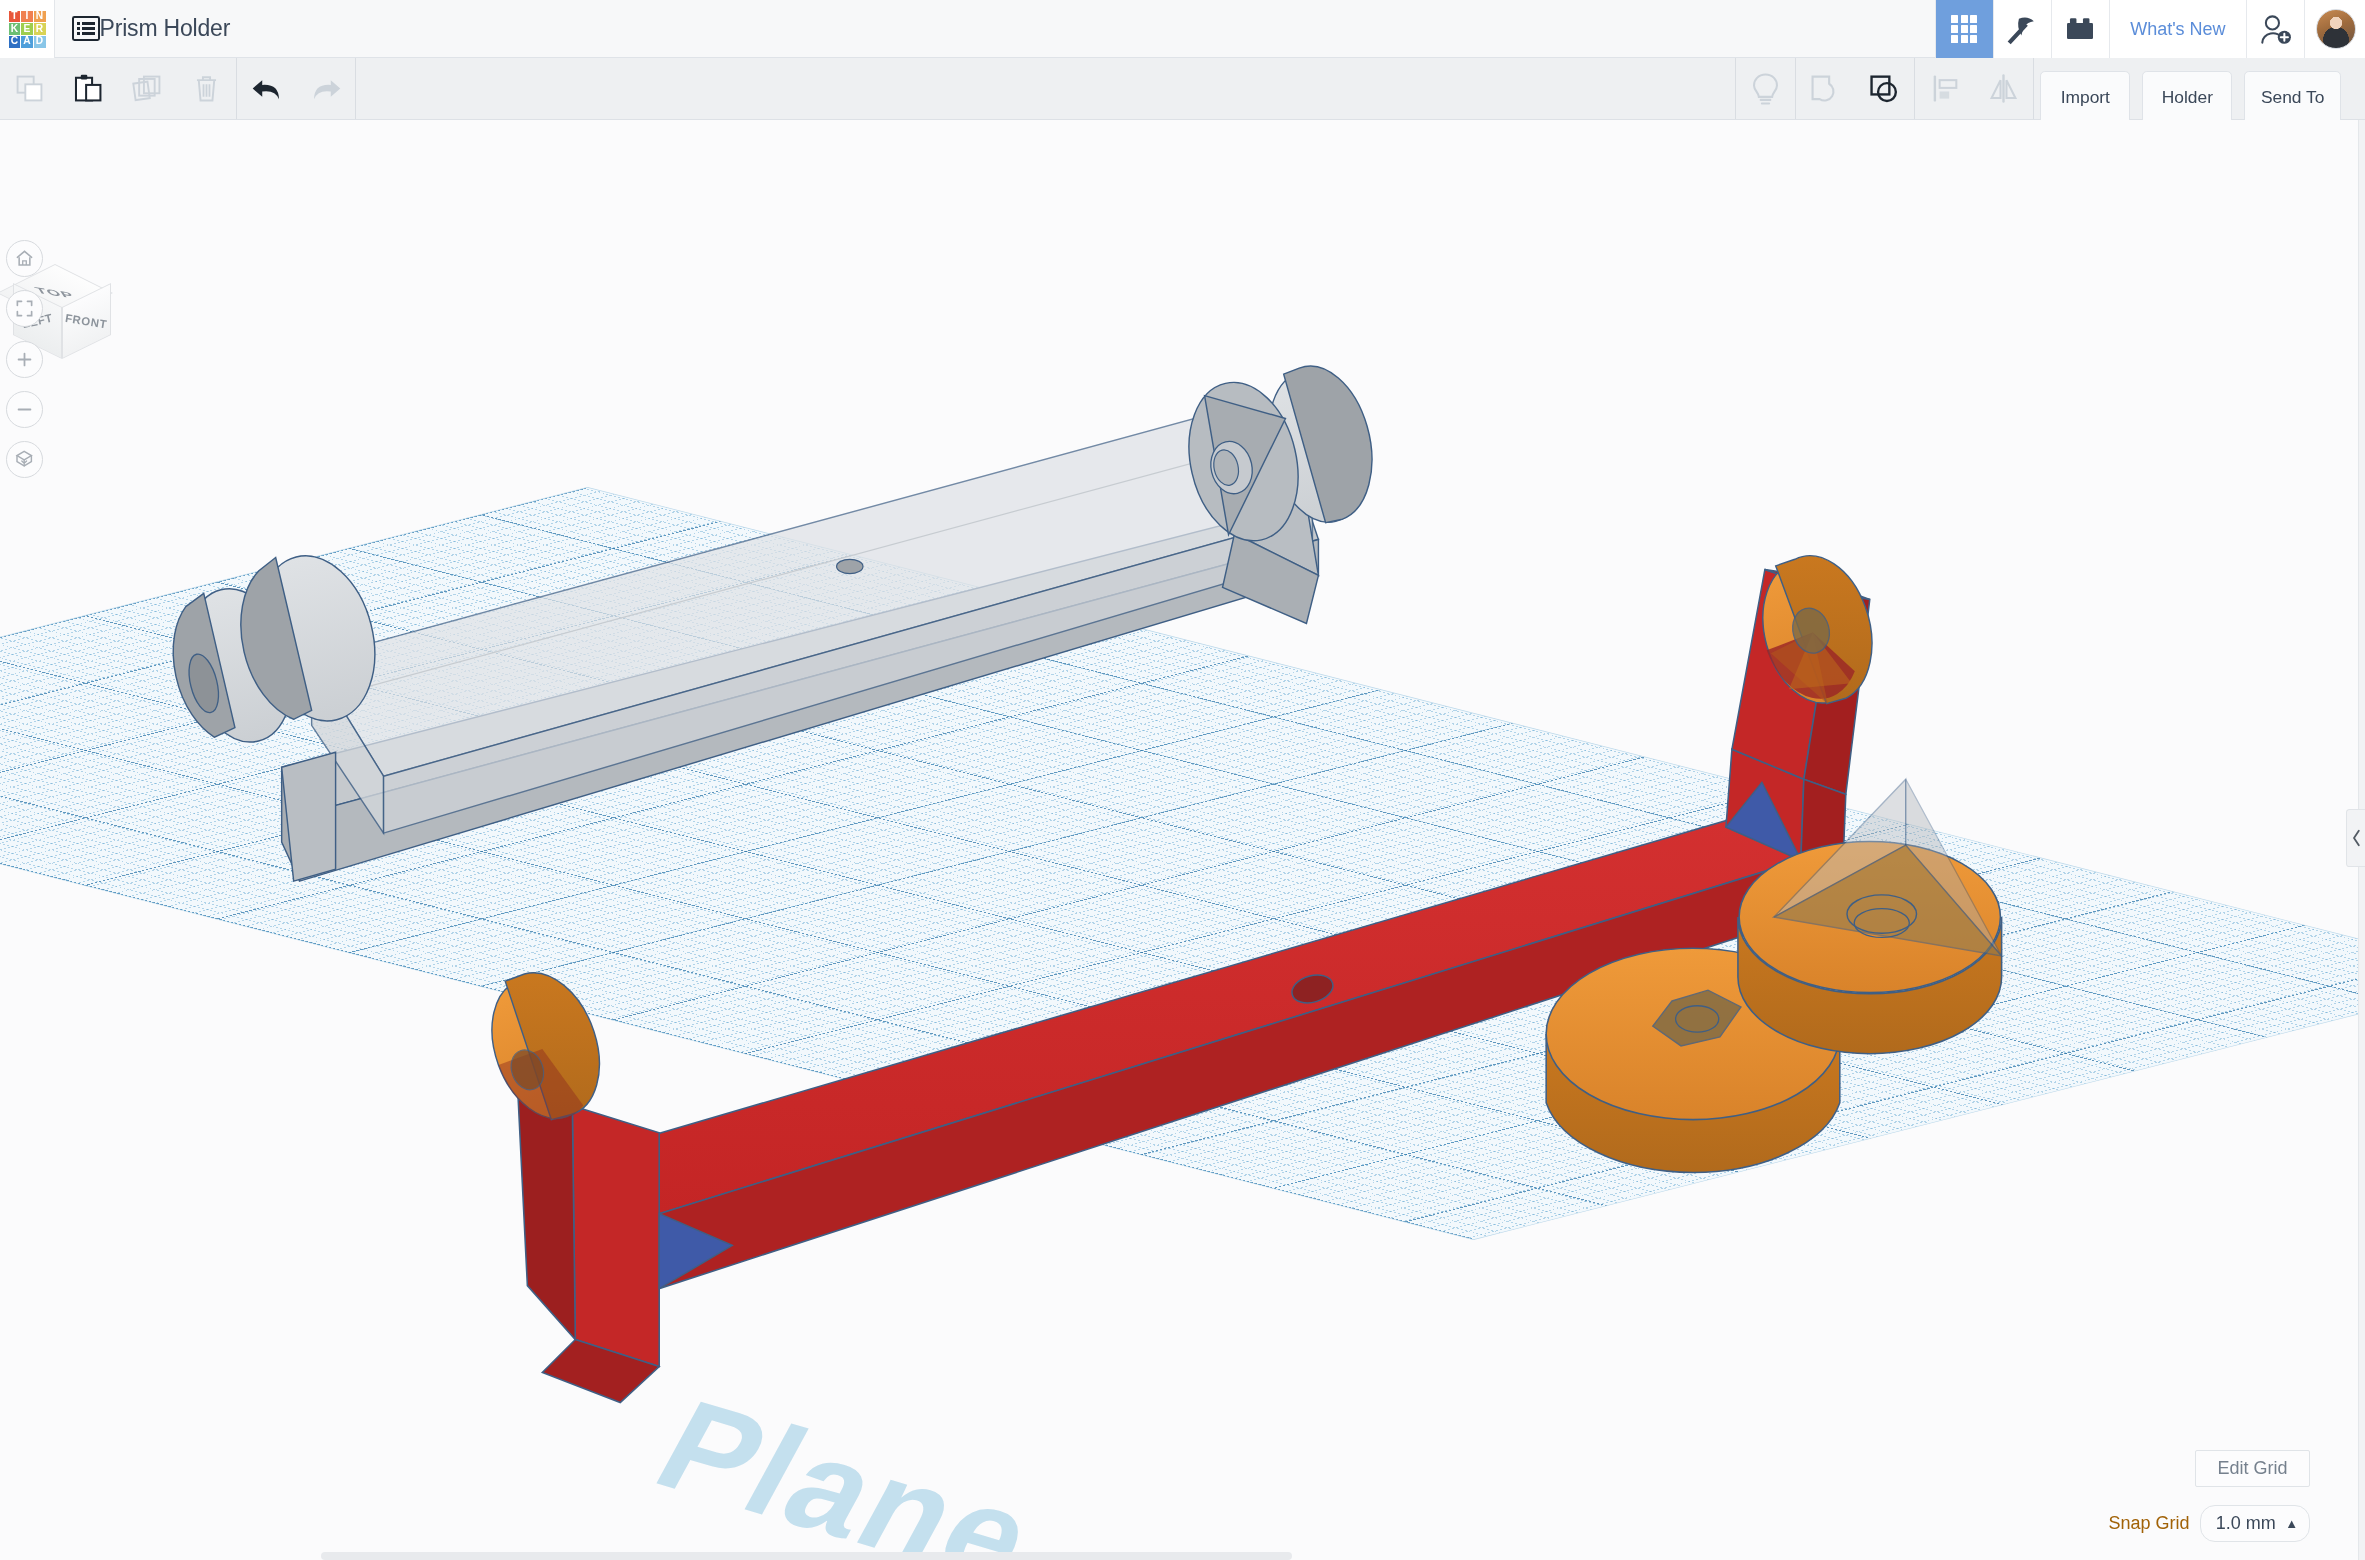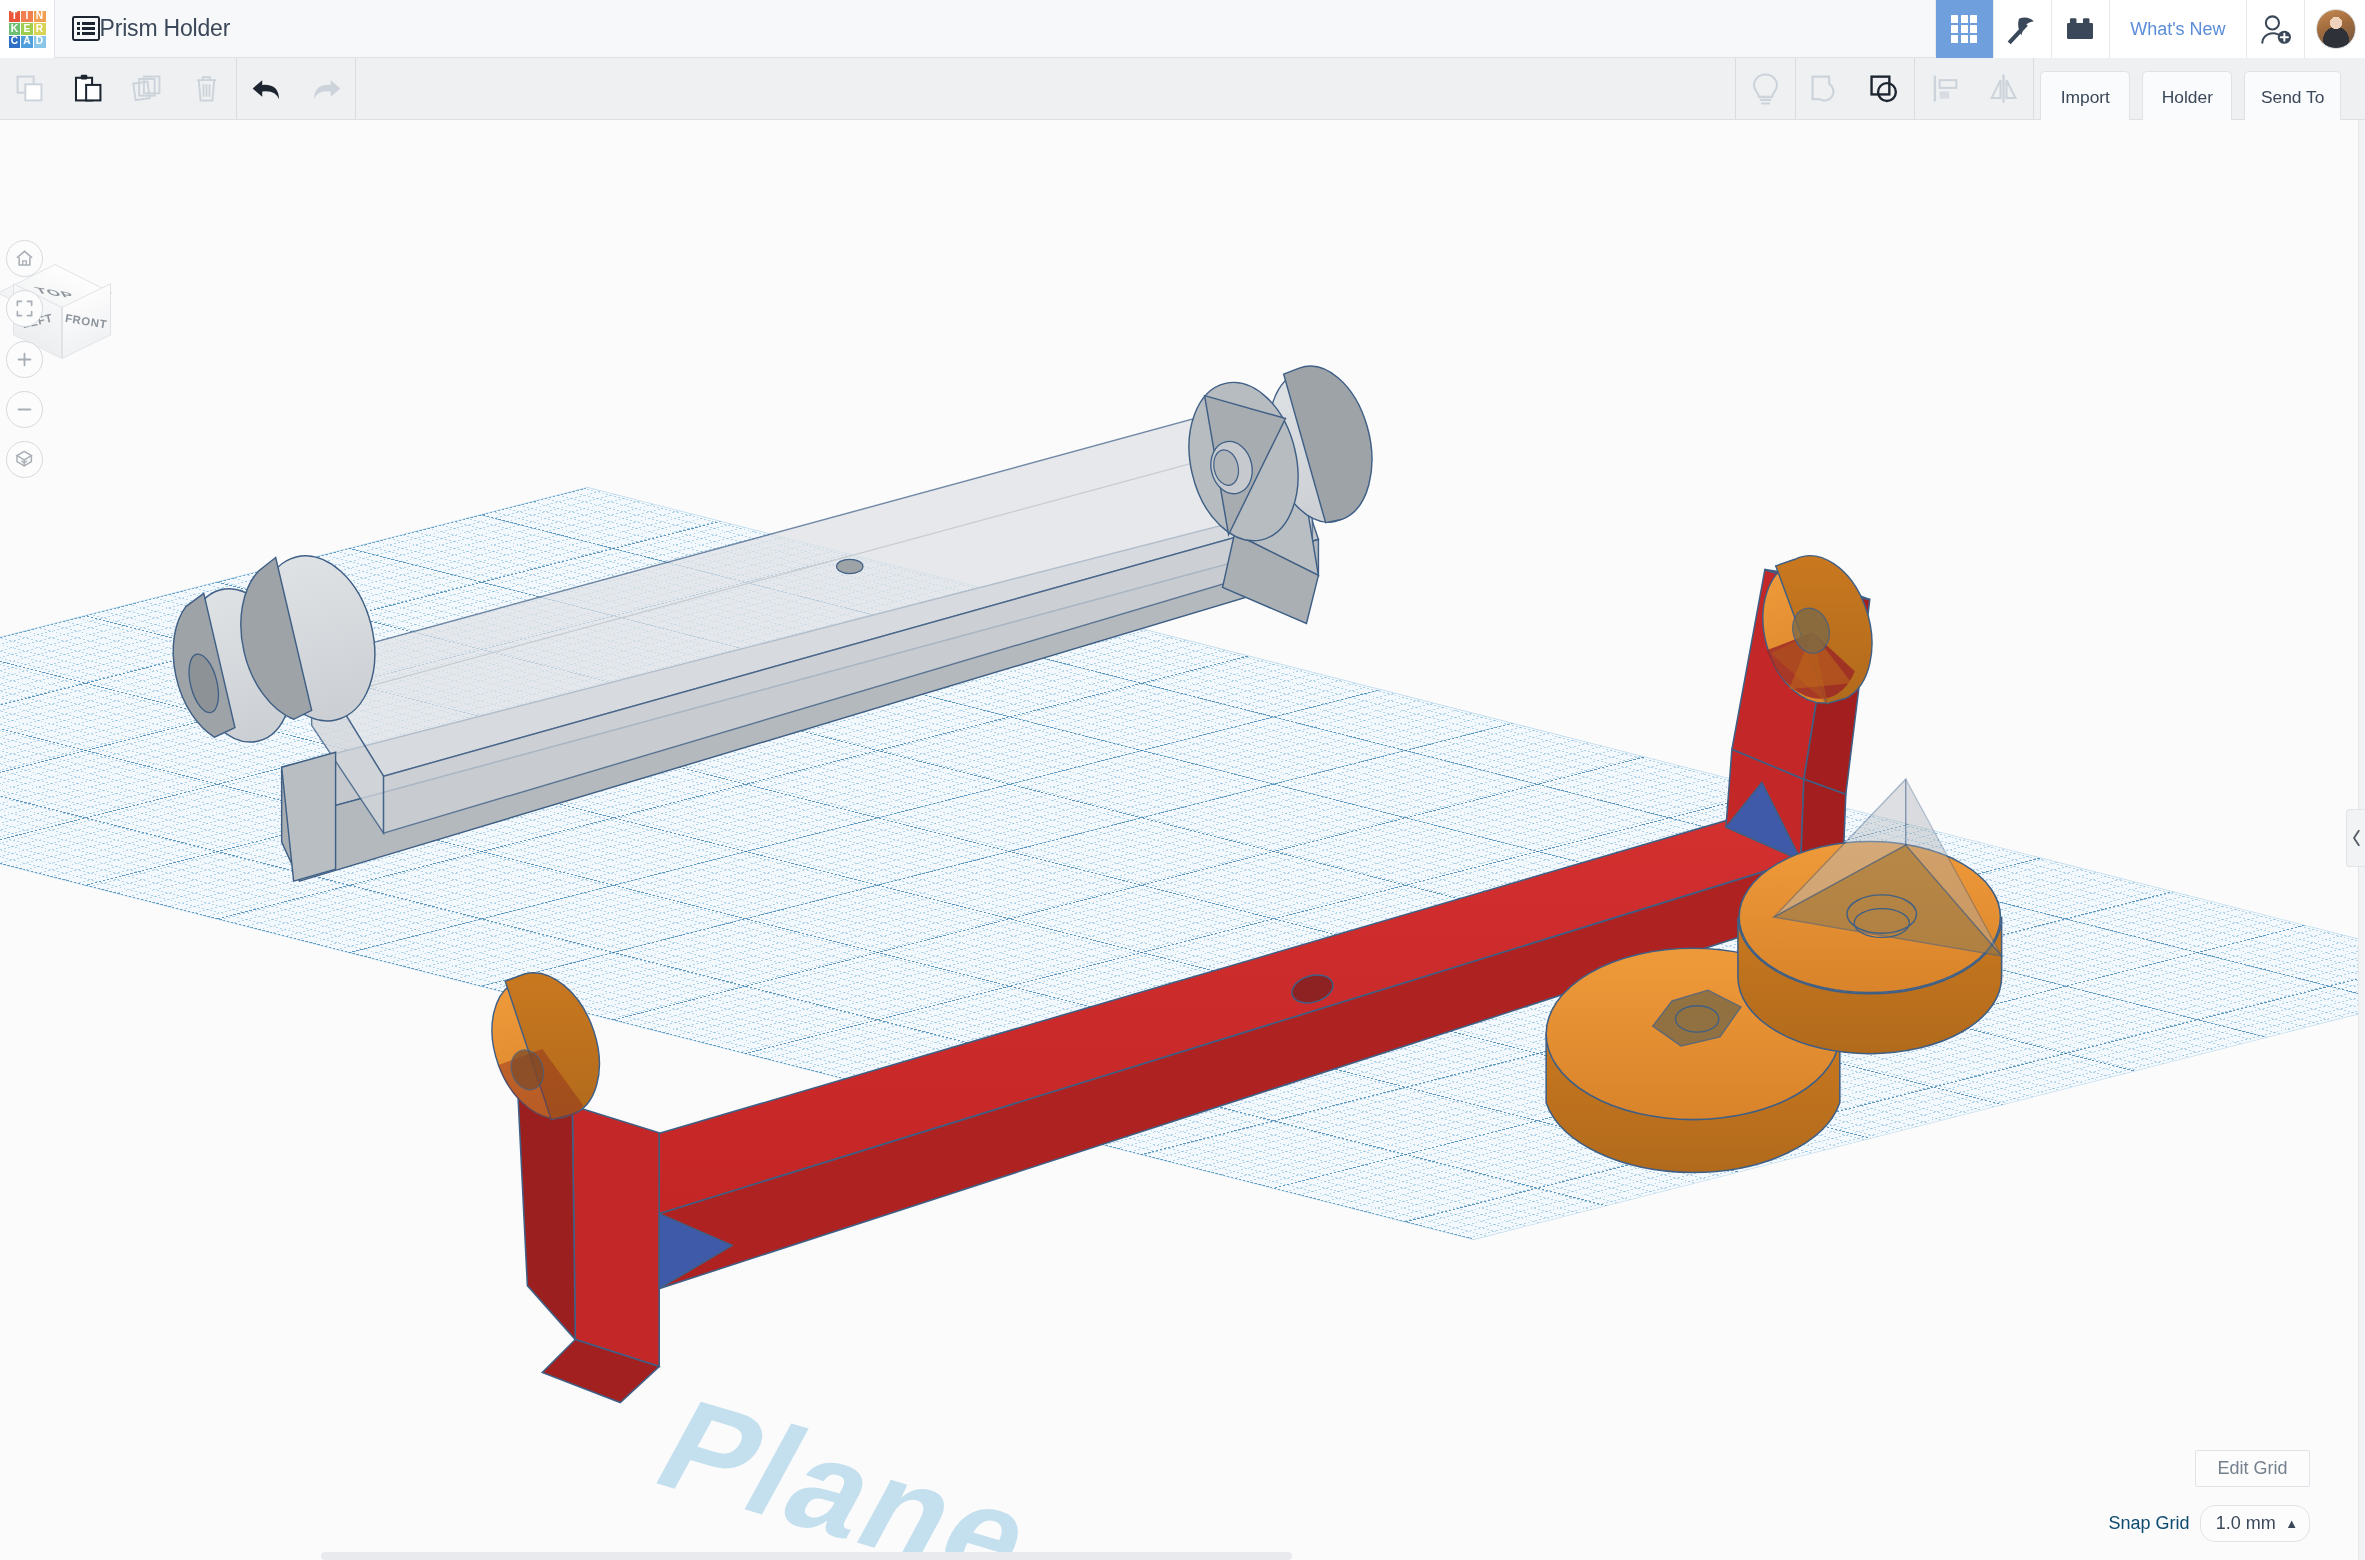--- a/index.html
+++ b/index.html
@@ -201,21 +201,21 @@
     position: absolute; right: 56px; bottom: 73px;
     height: 37px; padding: 0 21.6px;
     background: #fcfcfd; border: 1.2px solid #e0e4e8; border-radius: 2px;
     display: flex; align-items: center; justify-content: center;
     font-size: 18px; color: #75808d; margin-top: 36px;
   }
   #snap-row {
     position: absolute; right: 56px; bottom: 18px;
     display: flex; align-items: center; gap: 10.8px;
   }
-  #snap-label { font-size: 18px; color: #0c4a6e; }
+  #snap-label { font-size: 18px; color: #a16207; }
   #snap-select {
     height: 37px; padding: 0 10.8px 0 14.4px;
     background: #fcfcfd; border: 1.2px solid #e0e4e8; border-radius: 15px;
     display: flex; align-items: center; gap: 9.6px;
     font-size: 18px; color: #3b4859;
   }
   #panel-handle {
     position: absolute; right: 0; top: 689px;
     width: 20.4px; height: 58px;
     background: #f2f3f5; border: 1.2px solid #e1e4e8; border-right: none;

